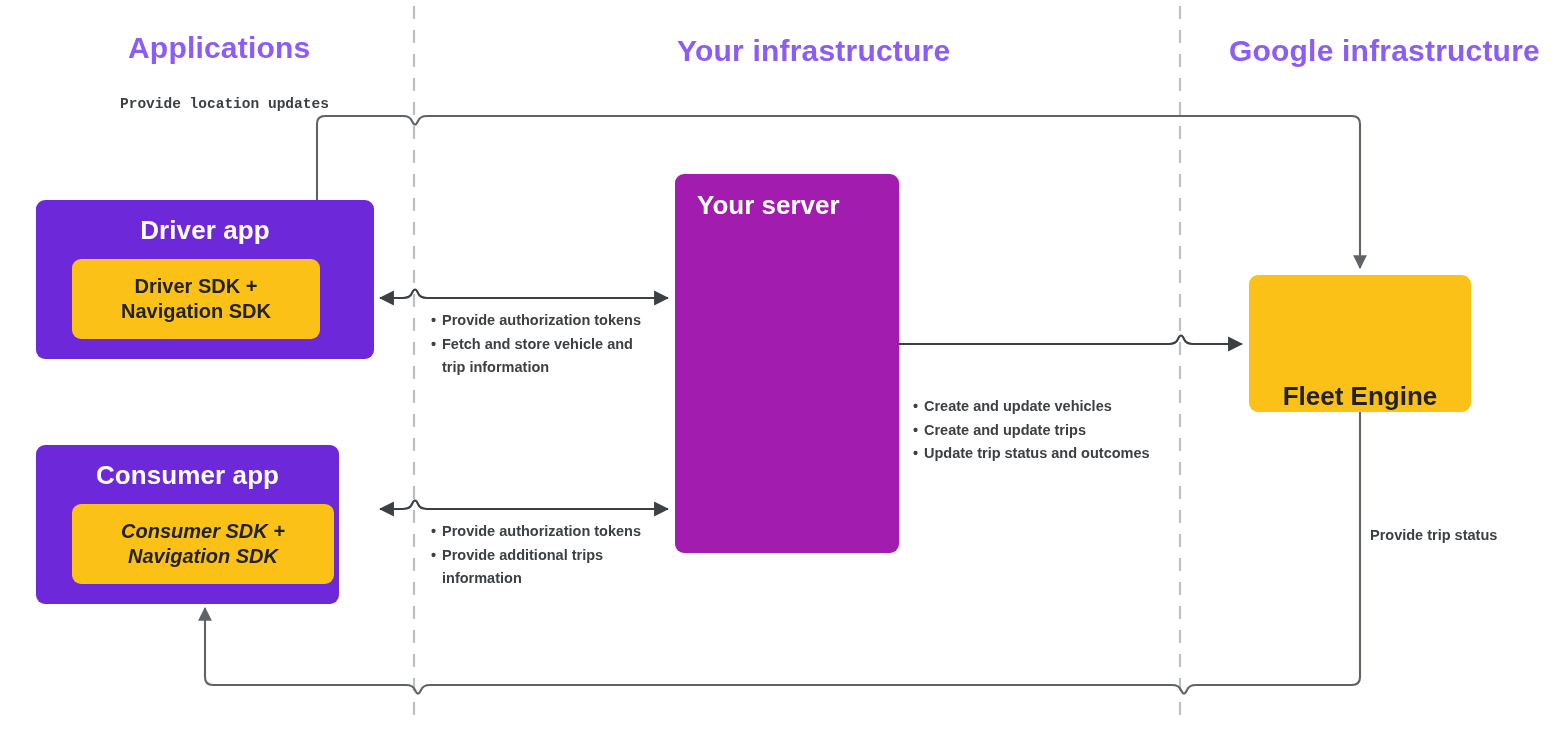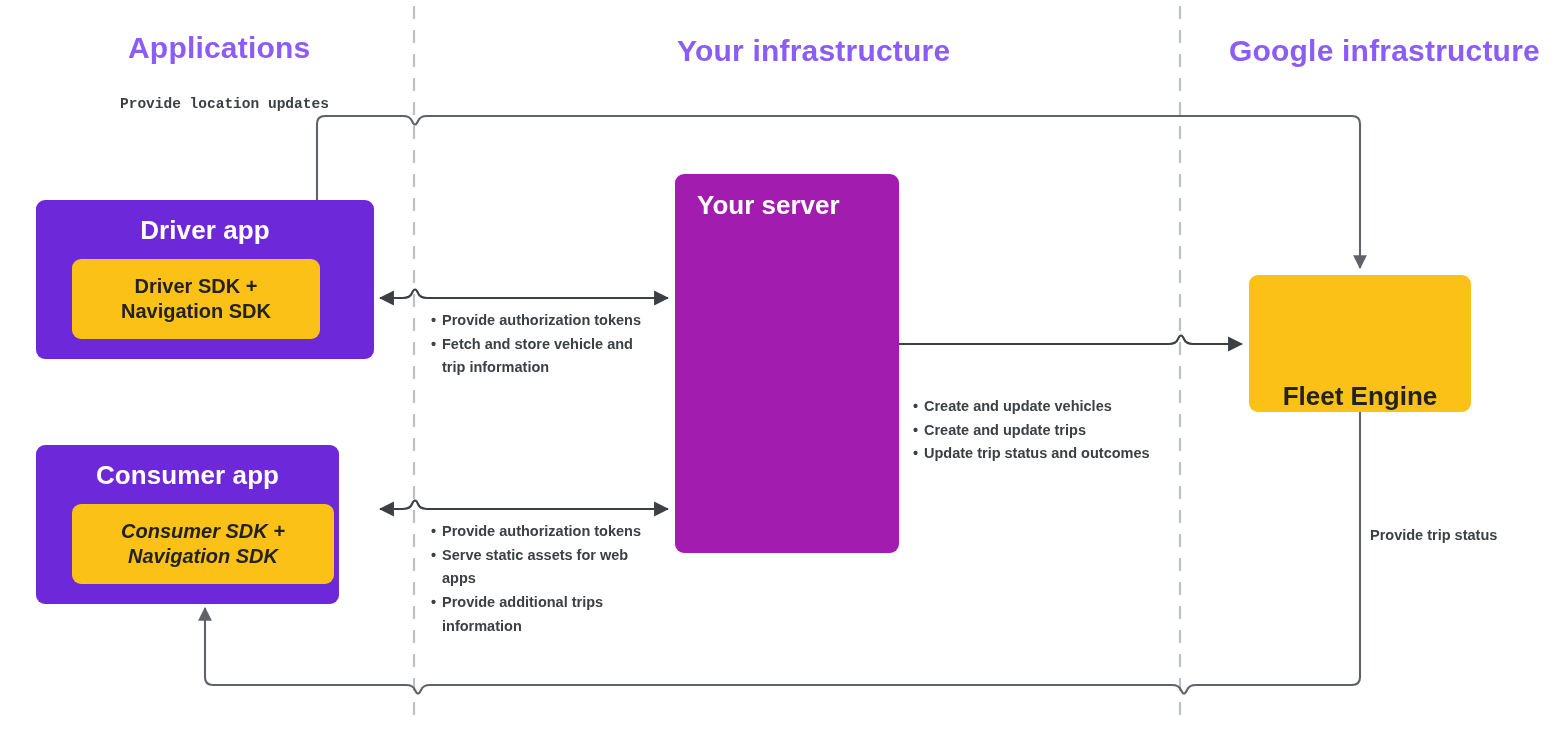--- a/index.html
+++ b/index.html
@@ -216,21 +216,20 @@
     <div class="fleet-title">Fleet Engine</div>
   </div>
 
   <div class="bullet-list" id="bullets-driver">
     <div class="bullet-item">Provide authorization tokens</div>
     <div class="bullet-item">Fetch and store vehicle and trip information</div>
   </div>
 
   <div class="bullet-list" id="bullets-consumer">
     <div class="bullet-item">Provide authorization tokens</div>
-    <div class="bullet-item">Serve static assets for web apps</div>
     <div class="bullet-item">Provide additional trips information</div>
   </div>
 
   <div class="bullet-list" id="bullets-server">
     <div class="bullet-item">Create and update vehicles</div>
     <div class="bullet-item">Create and update trips</div>
     <div class="bullet-item">Update trip status and outcomes</div>
   </div>
 
 </div>

